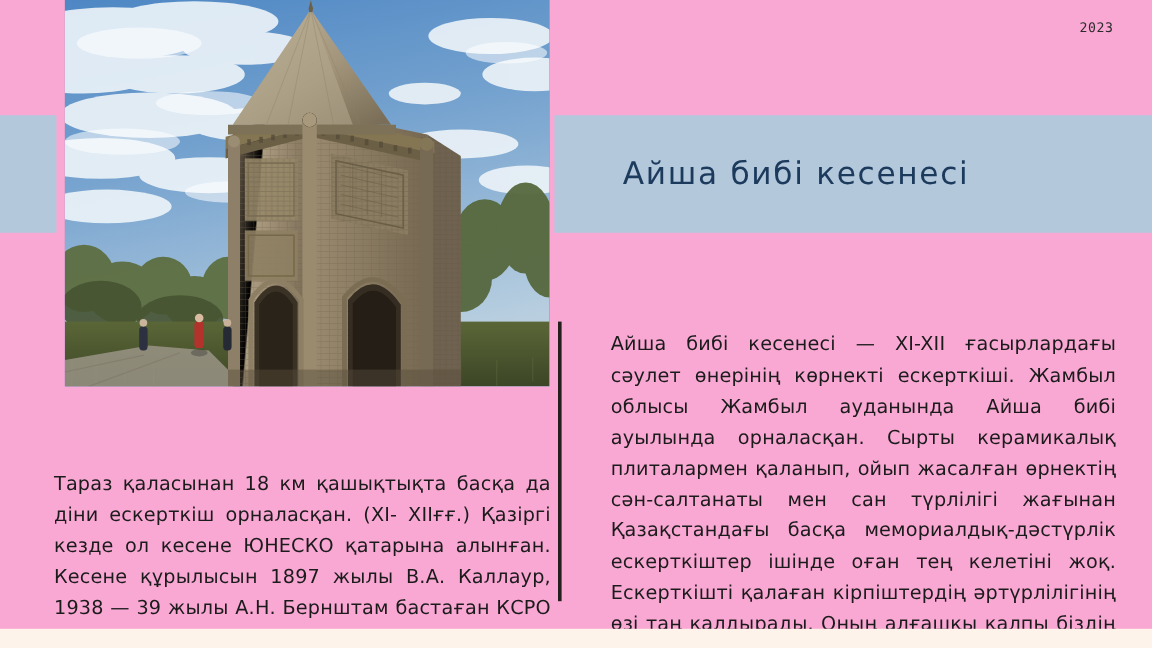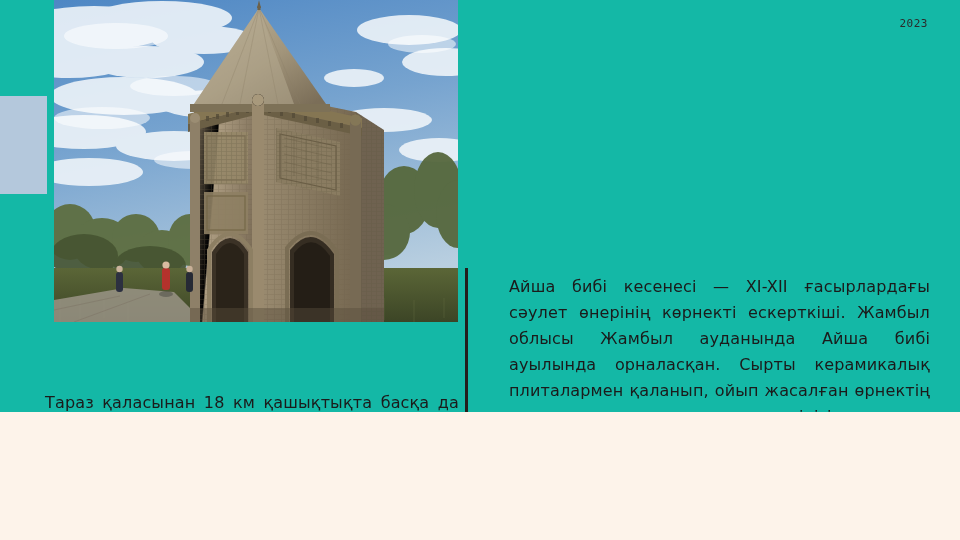--- a/index.html
+++ b/index.html
@@ -9,22 +9,22 @@
   body {
     width: 960px;
     height: 540px;
     overflow: hidden;
     background: #fdf3ea;
     font-family: "DejaVu Sans", sans-serif;
   }
   .slide {
     position: relative;
     width: 960px;
-    height: 412px;
-    background: #14b8a6;
+    height: 524px;
+    background: #f9a8d4;
     overflow: hidden;
   }
 
   
   .year-stamp {
     position: absolute;
     top: 18px;
     right: 32px;
     font-family: "DejaVu Sans Mono", monospace;
     font-size: 11px;
@@ -290,20 +290,23 @@
         <rect x="108" y="268" width="8" height="22" rx="3" fill="#b4322c"></rect>
         <circle cx="112" cy="265" r="3.6" fill="#d8bba0"></circle>
         <rect x="62" y="272" width="7" height="20" rx="3" fill="#2c3040"></rect>
         <circle cx="65.5" cy="269" r="3.2" fill="#cbb49c"></circle>
         <rect x="132" y="272" width="7" height="20" rx="3" fill="#262a35"></rect>
         <circle cx="135.5" cy="269" r="3.2" fill="#c9b098"></circle>
       </g>
     </svg>
   </div>
 
+  <div class="title-band">
+    <div class="title-text">Айша бибі кесенесі</div>
+  </div>
 
   <div class="divider"></div>
 
   <div class="body-text col-left">Тараз қаласынан 18 км қашықтықта басқа да діни ескерткіш орналасқан. (XI- XIIғғ.) Қазіргі кезде ол кесене ЮНЕСКО қатарына алынған. Кесене құрылысын 1897 жылы В.А. Каллаур, 1938 — 39 жылы А.Н. Бернштам бастаған КСРО ҒА Қазақ филиалының тарих және материалдық мәдениет экспедициясы, 1953 жылы Қазақстан ғылым академиясының экспедициясы зерттеген.</div>
 
   <div class="body-text col-right">Айша бибі кесенесі — XI-XII ғасырлардағы сәулет өнерінің көрнекті ескерткіші. Жамбыл облысы Жамбыл ауданында Айша бибі ауылында орналасқан. Сырты керамикалық плиталармен қаланып, ойып жасалған өрнектің сән-салтанаты мен сан түрлілігі жағынан Қазақстандағы басқа мемориалдық-дәстүрлік ескерткіштер ішінде оған тең келетіні жоқ. Ескерткішті қалаған кірпіштердің әртүрлілігінің өзі таң қалдырады. Оның алғашқы қалпы біздің уақытымызға дейін тек батыс қабырғасында сақталған.</div>
 
 </div>
 
 </body></html>

